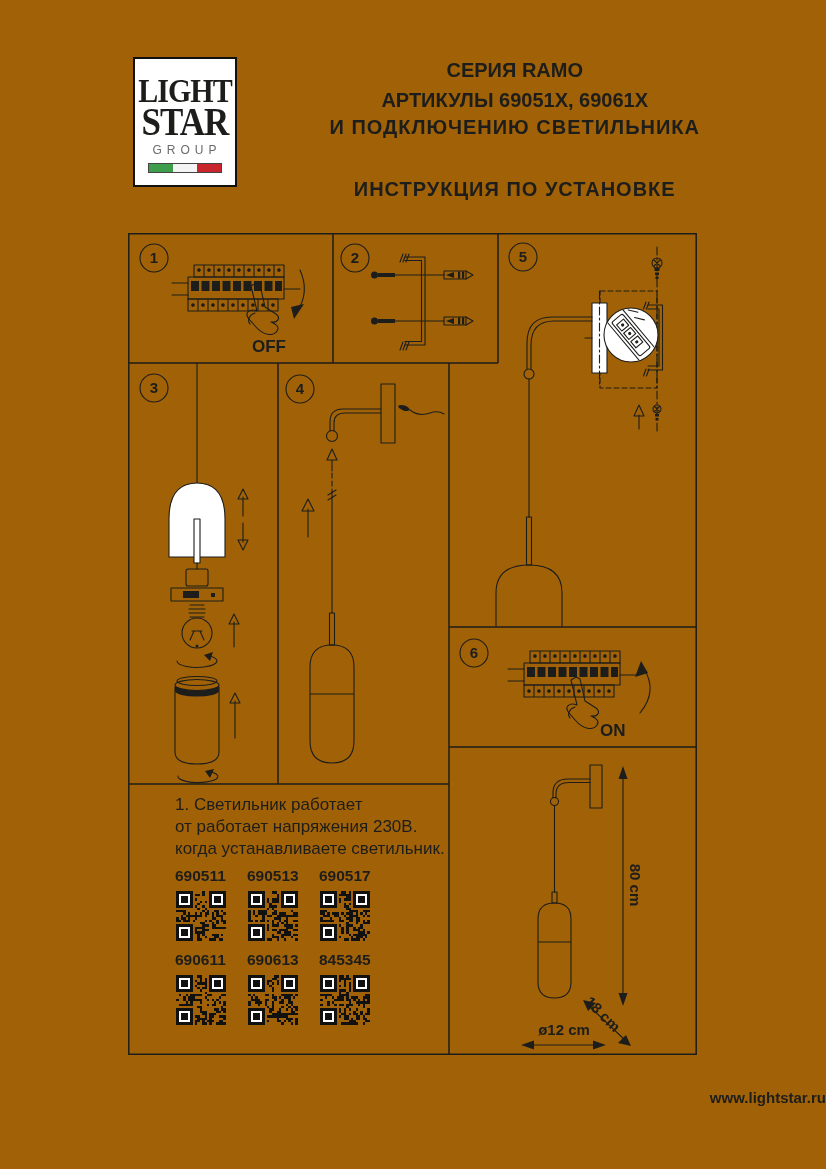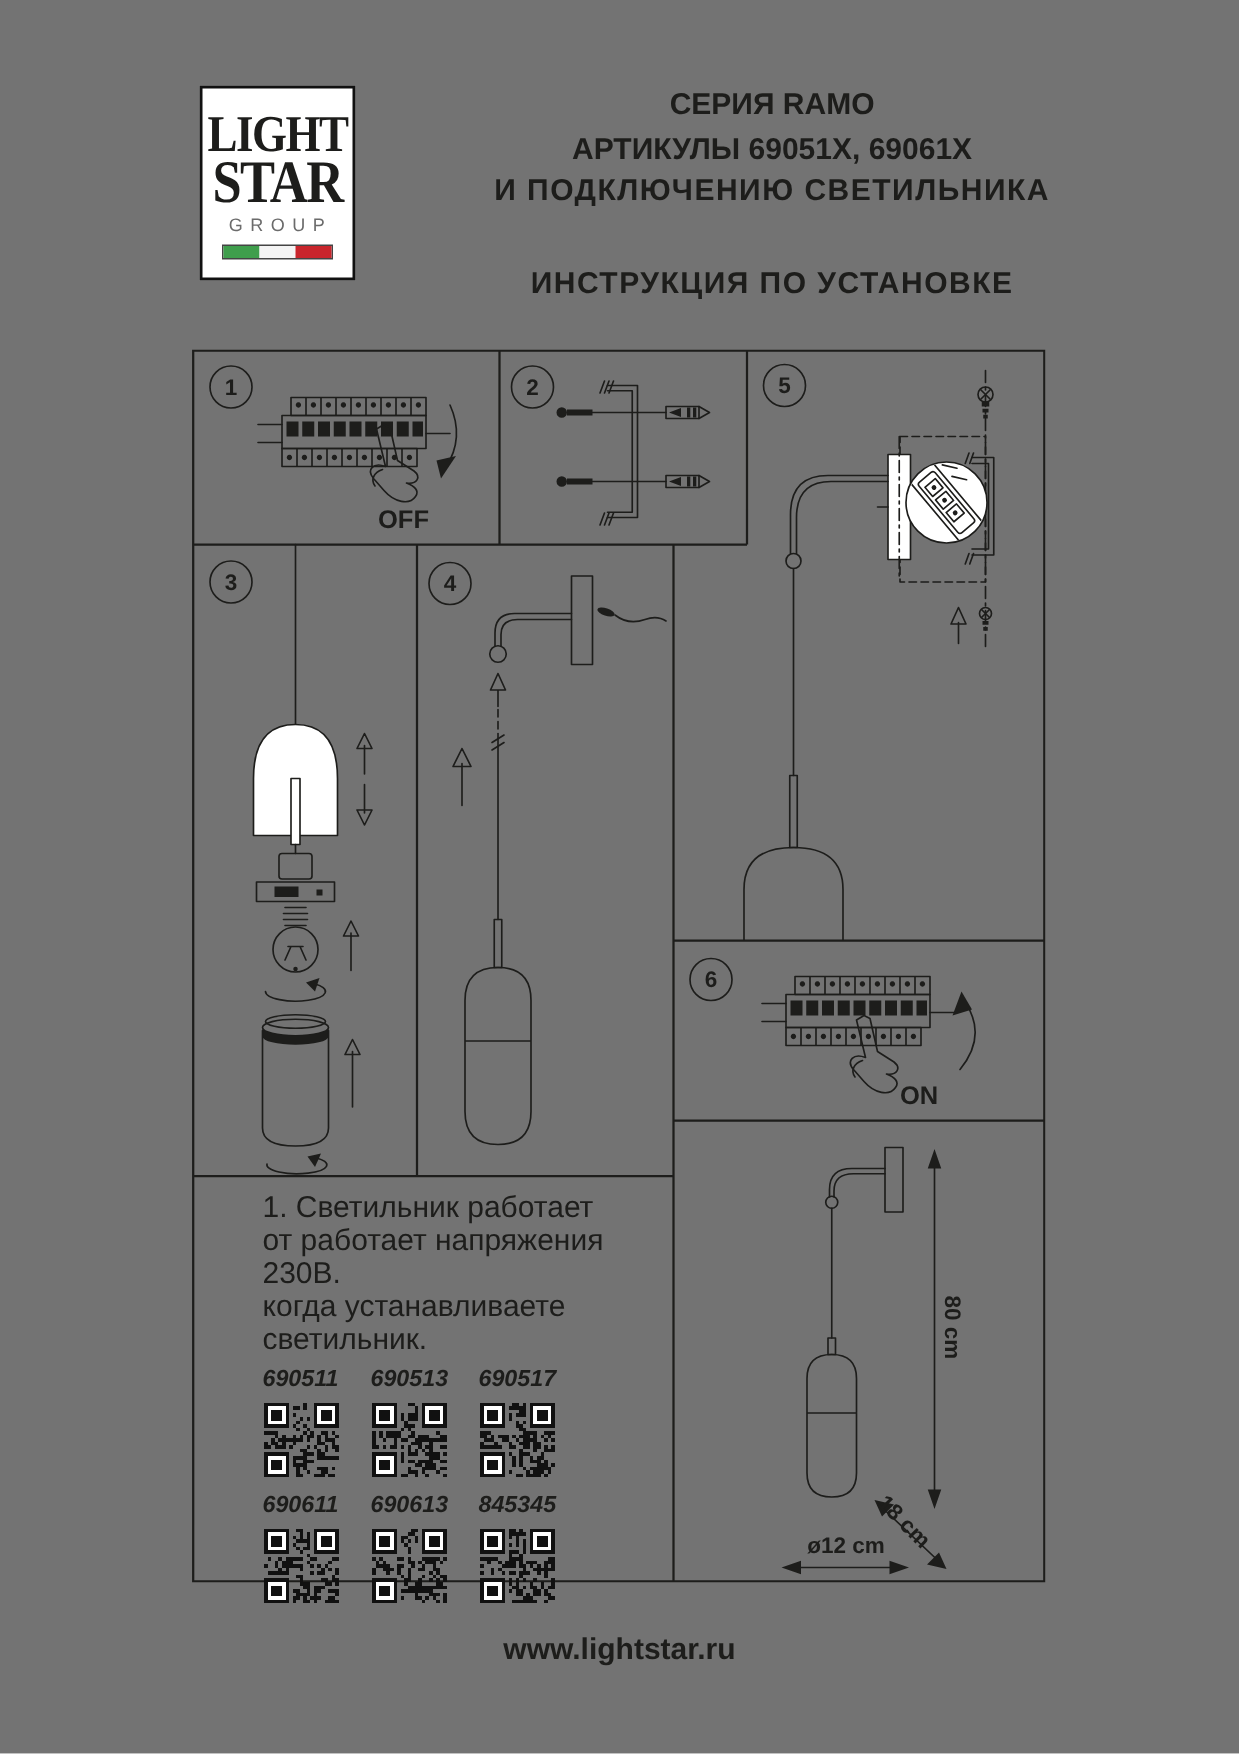--- a/index.html
+++ b/index.html
@@ -1,16 +1,16 @@
 <!DOCTYPE html>
 <html><head>
 <meta charset="utf-8">
 <style>
   html,body{margin:0;padding:0;background:#fff;}
-  .page{position:relative;width:826px;height:1169px;background:#737373;overflow:hidden;
+  .page{position:relative;width:826px;height:1169px;background:#a16207;overflow:hidden;
         font-family:"Liberation Sans",sans-serif;color:#1d1d1b;}
   
   .logo{position:absolute;left:133px;top:57px;width:100px;height:126px;
         border:2px solid #111;text-align:center;background:#fff;}
   .logo-light{font-family:"Liberation Serif",serif;font-weight:bold;font-size:30px;
               letter-spacing:-1px;line-height:1;margin-top:16px;transform:scaleY(1.15);}
   .logo-star{font-family:"Liberation Serif",serif;font-weight:bold;font-size:35px;
              letter-spacing:-1px;line-height:0.95;transform:scaleY(1.15);}
   .logo-group{font-size:12px;letter-spacing:5px;color:#6b6b6b;margin-top:5px;margin-left:4px;}
   .flag{display:flex;width:72px;height:8px;margin:6px auto 0;border:1px solid #444;}
@@ -26,29 +26,29 @@
   .wfill{fill:#fff;}
   .dash{stroke-dasharray:5 3;}
   .dashdot{stroke-dasharray:8 3 2 3;}
   .diagram text{font-family:"Liberation Sans",sans-serif;fill:#1d1d1b;}
   .pnum{font-size:15px;font-weight:bold;text-anchor:middle;}
   .lbl{font-size:17px;font-weight:bold;}
   .dim{font-size:15px;font-weight:bold;text-anchor:middle;}
   
   .notes{position:absolute;left:128px;top:784px;width:321px;height:271px;
          padding:10px 0 0 47px;box-sizing:border-box;}
-  .notes p{margin:0;font-size:20px;line-height:22px;}
+  .notes p{margin:0;font-size:17px;line-height:22px;}
   .art-grid{margin-top:7px;}
   .art-row{display:flex;gap:20px;margin-bottom:9px;}
-  .art-cell{width:52px;font-style:italic;}
+  .art-cell{width:52px;}
   .art-code{font-size:15.5px;font-weight:bold;margin-bottom:5px;}
   .qr{width:52px;height:52px;}
   
-  .footer{position:absolute;left:0;top:1089px;width:826px;text-align:center;
-          font-size:20px;font-weight:bold;}
+  .footer{position:absolute;left:0;top:1089px;width:826px;text-align:right;
+          font-size:15px;font-weight:bold;}
 </style>
 </head>
 <body>
 
 <div class="page">
 
   <div class="logo">
     <div class="logo-light">LIGHT</div>
     <div class="logo-star">STAR</div>
     <div class="logo-group">GROUP</div>

